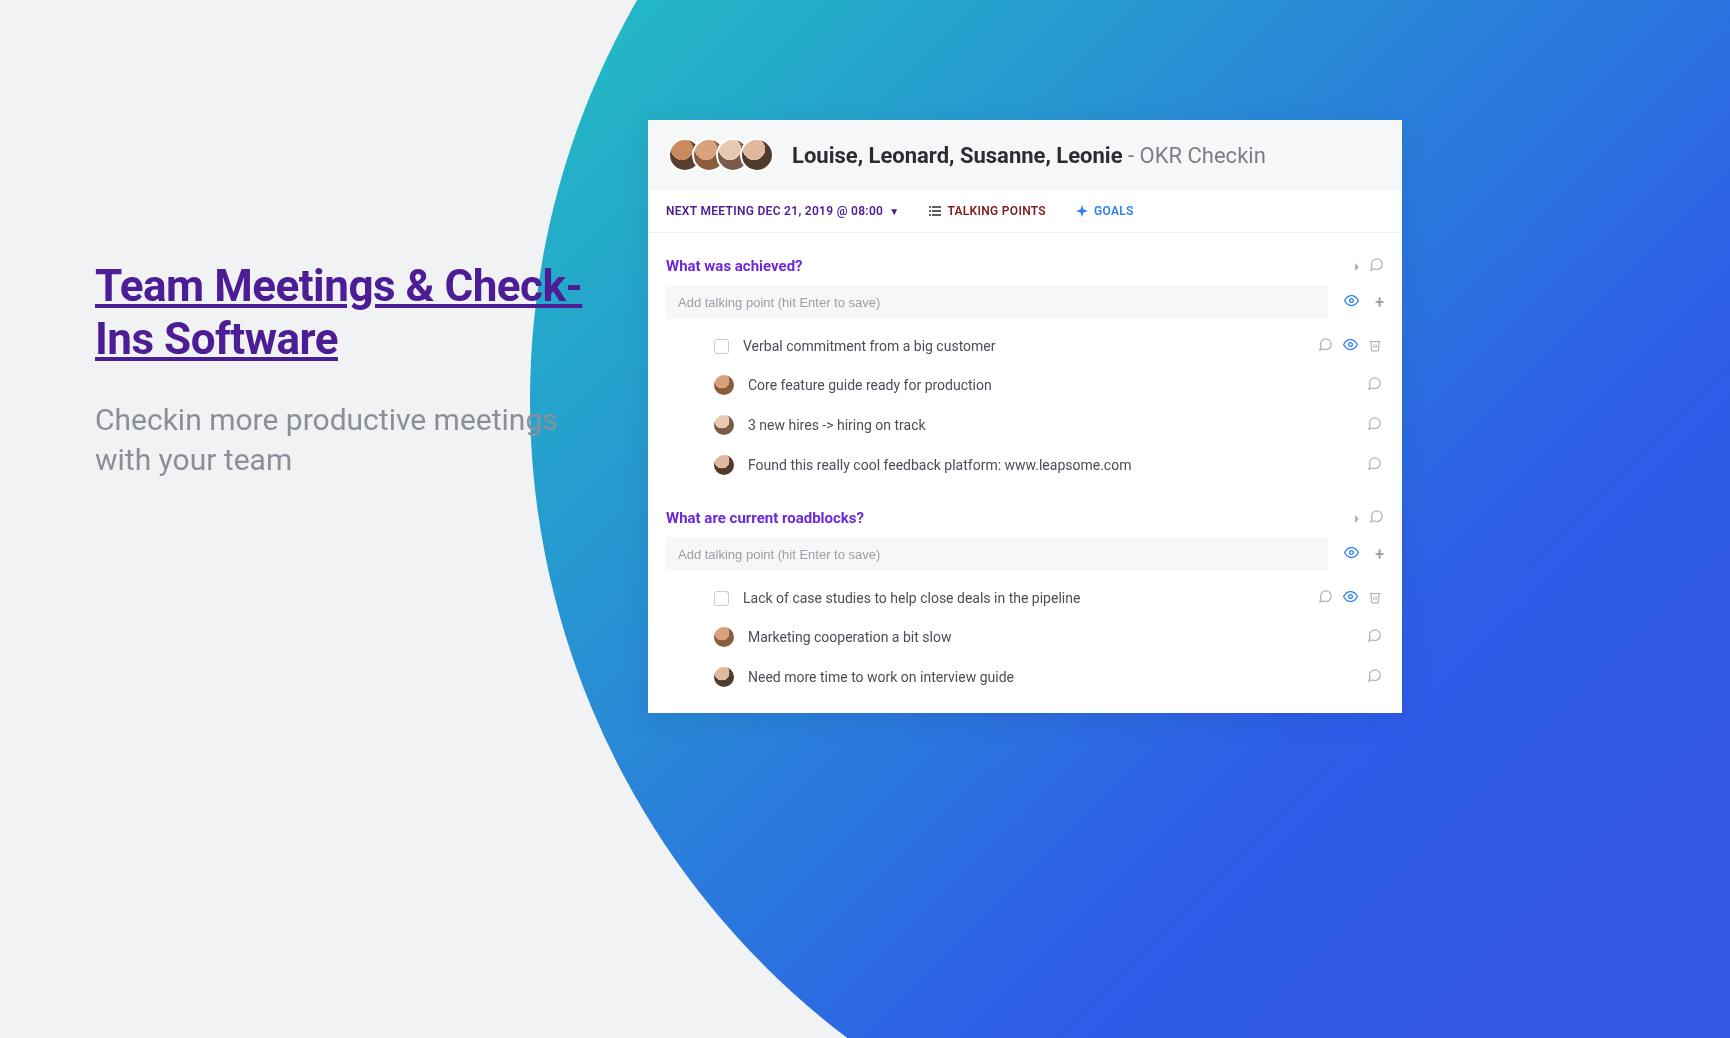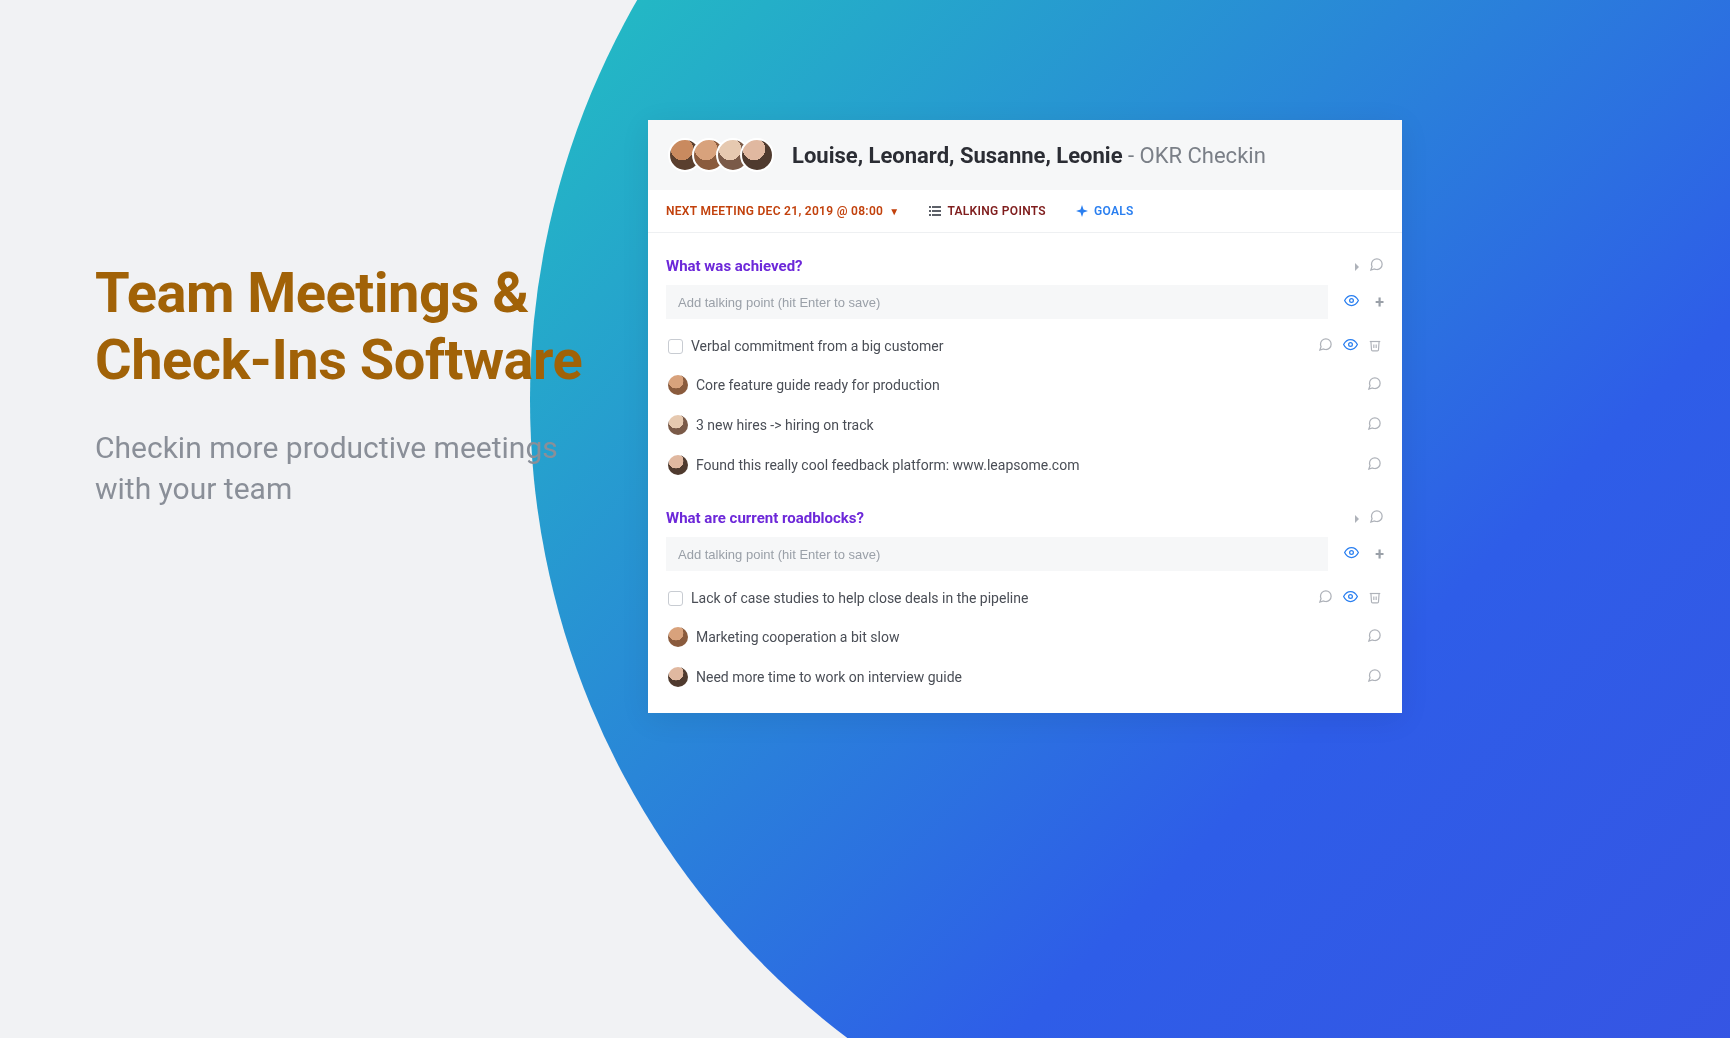--- a/index.html
+++ b/index.html
@@ -34,26 +34,27 @@
   margin-bottom: 80px;
 }
 .logo svg { width: 44px; height: 44px; margin-right: 10px; }
 .logo-text {
   font-size: 34px;
   font-weight: 600;
   color: #2b2d34;
   letter-spacing: -0.5px;
 }
 .headline {
-  font-size: 56px;
+  font-size: 44px;
   font-weight: 700;
-  color: #a16207;
+  color: #4c1d95;
   line-height: 1.2;
   margin-bottom: 34px;
   letter-spacing: -0.5px;
+  text-decoration: underline;
 }
 .subhead {
   font-size: 30px;
   color: #8a8f98;
   line-height: 1.35;
 }
 .app-card {
   position: absolute;
   left: 648px;
   top: 120px;
@@ -84,21 +85,21 @@
 .meeting-title .suffix { color: #7a7f87; font-weight: 400; }
 .card-body { background: #fff; padding: 0 0 16px 0; }
 .tabs {
   display: flex; align-items: center;
   padding: 14px 18px;
   border-bottom: 1px solid #eef0f2;
   font-size: 12px;
   letter-spacing: 0.3px;
   gap: 30px;
 }
-.tab-next { color: #c2410c; font-weight: 600; display: flex; align-items: center; gap: 6px; cursor: pointer; }
+.tab-next { color: #4c1d95; font-weight: 600; display: flex; align-items: center; gap: 6px; cursor: pointer; }
 .tab-talking { color: #7f1d1d; font-weight: 600; display: flex; align-items: center; gap: 6px; cursor: pointer; }
 .tab-goals { color: #2a7ff0; font-weight: 600; display: flex; align-items: center; gap: 6px; cursor: pointer; }
 .section { padding: 12px 18px 0 18px; position: relative; }
 .section-title {
   font-size: 15px; font-weight: 700; color: #6d28d9;
   margin: 12px 0 10px 0;
   display: flex; align-items: center; justify-content: space-between;
 }
 .section-title .right-icons { color: #aeb2b9; font-size: 13px; display: flex; gap: 8px; align-items: center; }
 .add-input-row {
@@ -117,21 +118,21 @@
 .add-input::placeholder { color: #9aa0a8; }
 .icon-eye { color: #2a7ff0; cursor: pointer; }
 .icon-plus { color: #9aa0a8; cursor: pointer; font-weight: 700; font-size: 16px; }
 .point-row {
   display: flex; align-items: center;
   padding: 10px 2px;
   font-size: 14px;
   color: #4a4e56;
   gap: 14px;
 }
-.point-row .left-part { display: flex; align-items: center; gap: 8px; flex: 1; }
+.point-row .left-part { display: flex; align-items: center; gap: 14px; flex: 1; margin-left: 46px; }
 .checkbox {
   width: 15px; height: 15px;
   border: 1.5px solid #c8ccd2;
   border-radius: 3px;
   flex-shrink: 0;
   cursor: pointer;
 }
 .mini-avatar {
   width: 20px; height: 20px; border-radius: 50%;
   flex-shrink: 0;

